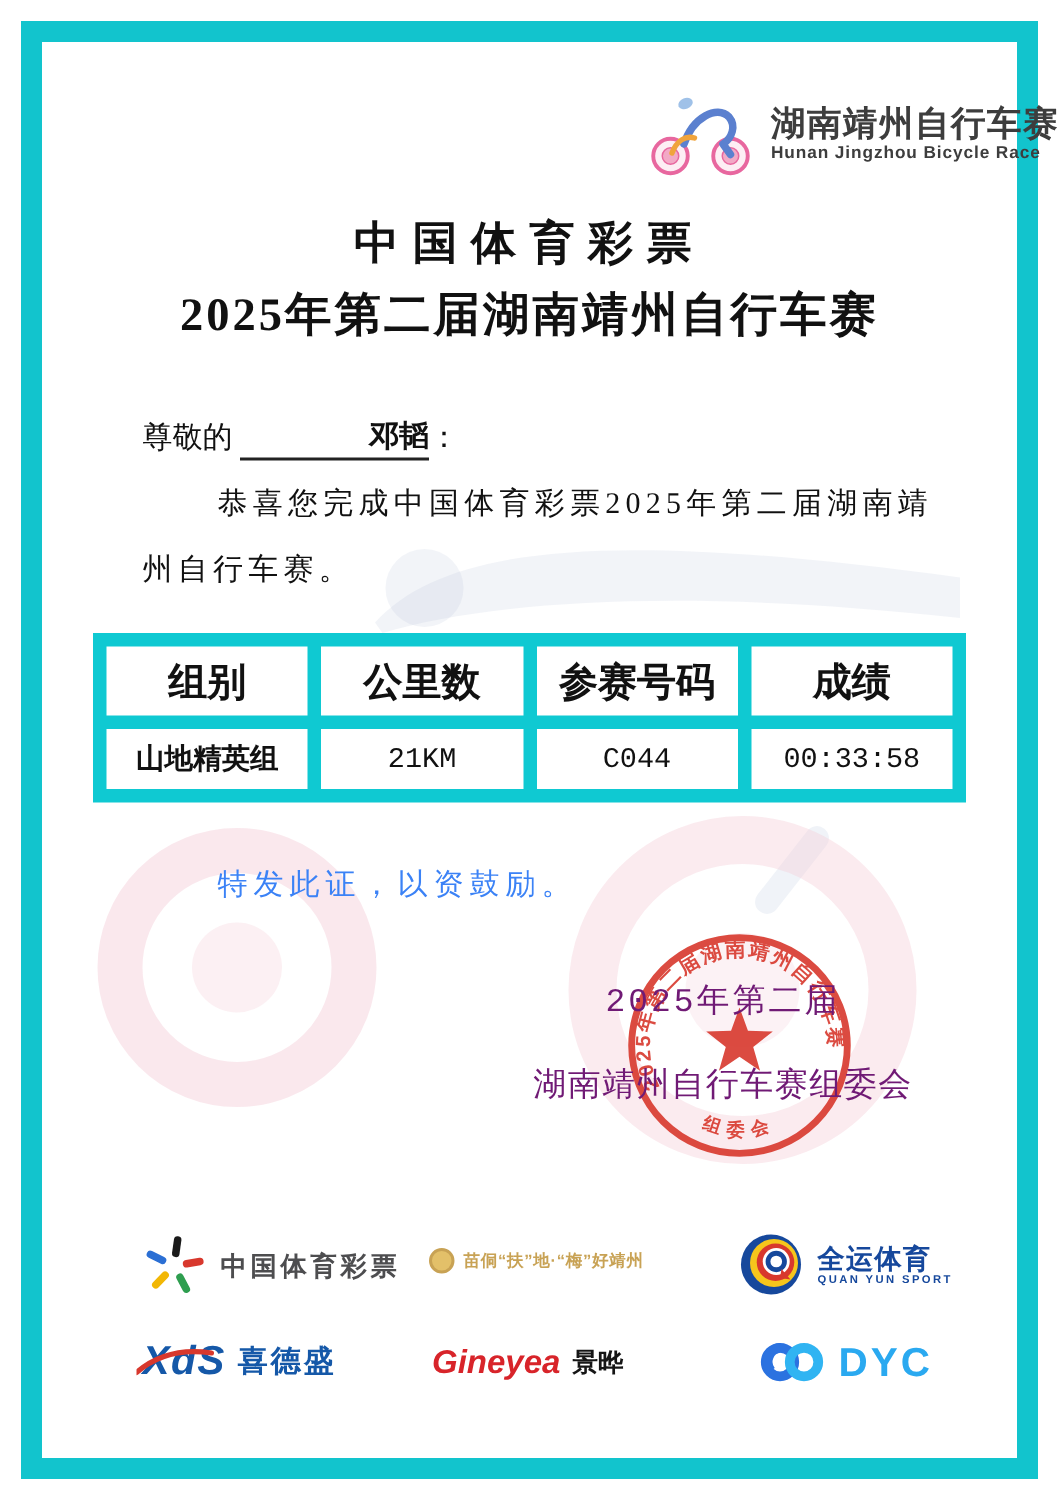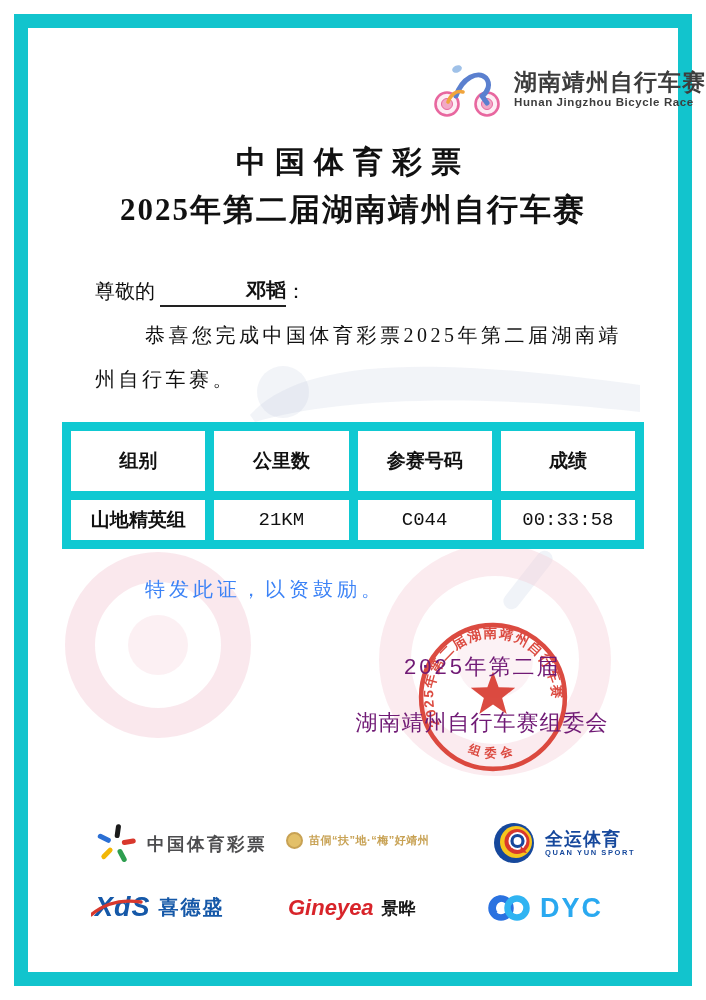--- a/index.html
+++ b/index.html
@@ -31,21 +31,21 @@
   .para{position:absolute;left:95px;width:530px;font-size:20px;color:#111;
         letter-spacing:3.5px;}
   .para.l1{top:322px;padding-left:50px;}
   .para.l2{top:366px;}
   .closing{position:absolute;left:145px;top:576px;font-size:20px;color:#3b82f6;letter-spacing:4px;}
 
   .rtable{position:absolute;left:62px;top:422px;width:582px;background:#0fc9d2;
           padding:9px;box-sizing:border-box;display:grid;
           grid-template-columns:repeat(4,1fr);gap:9px;}
   .cell{background:#fff;display:flex;align-items:center;justify-content:center;color:#111;}
-  .cell.head{height:60px;font-size:19px;font-weight:800;}
+  .cell.head{height:46px;font-size:26px;font-weight:800;}
   .cell.val{height:40px;font-size:19px;}
   .cell.val.group{font-weight:800;}
 
   .stamp{position:absolute;left:412px;top:616px;width:162px;height:162px;opacity:0.9;z-index:2;}
   .signature{position:absolute;left:332px;top:652px;width:300px;text-align:center;
              color:#701a75;z-index:3;font-family:Liberation Mono, monospace;}
   .sig1{font-size:22px;letter-spacing:2px;}
   .sig2{font-size:22px;letter-spacing:1px;margin-top:26px;}
 
   .sponsor-row1{position:absolute;left:0;top:816px;width:706px;height:60px;}
@@ -62,21 +62,21 @@
   .qy-title{font-size:18px;font-weight:800;color:#16489c;letter-spacing:1px;}
   .qy-sub{font-size:7.5px;font-weight:700;color:#16489c;letter-spacing:1.6px;}
   .sp-xds{left:95px;top:2px;gap:8px;}
   .xds-wrap{position:relative;}
   .xds-word{font-size:27px;font-weight:800;font-style:italic;color:#1558a8;letter-spacing:1px;}
   .xds-swoosh{position:absolute;left:-4px;top:3px;}
   .xds-cn{font-size:20px;font-weight:800;color:#1558a8;letter-spacing:2px;}
   .sp-gineyea{left:288px;top:5px;gap:8px;}
   .gin-word{font-size:22px;font-weight:800;font-style:italic;color:#d8242a;}
   .gin-cn{font-size:17px;font-weight:800;color:#151515;}
-  .sp-dyc{left:487px;top:2px;gap:9px;}
+  .sp-dyc{left:506px;top:2px;gap:9px;}
   .dyc-word{font-size:27px;font-weight:800;color:#2aa9f0;letter-spacing:2px;}
 </style>
 </head>
 <body>
 
 <div class="page">
 
   <svg class="watermark" width="706" height="1000" viewBox="0 0 706 1000">
     <path d="M 250 415 C 300 360, 420 355, 640 385 L 640 412 C 460 392, 330 400, 255 422 Z" fill="#aebad6" opacity="0.16"></path>
     <circle cx="283" cy="392" r="26" fill="#aebad6" opacity="0.16"></circle>

